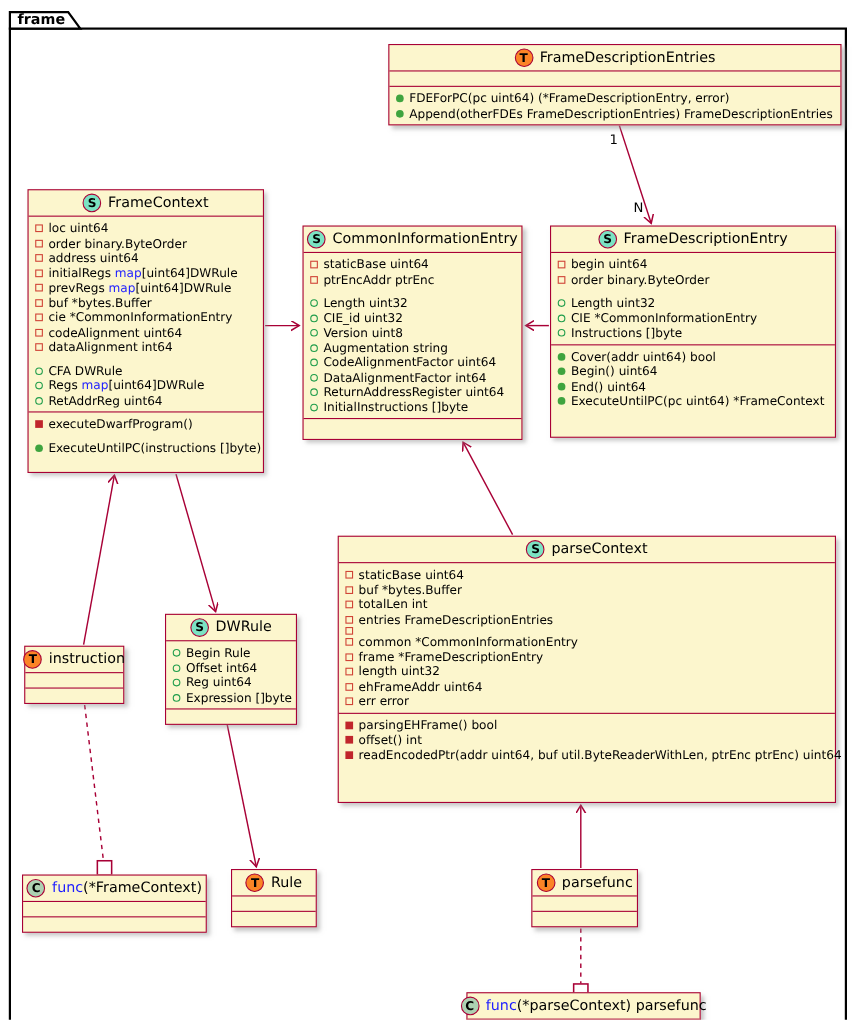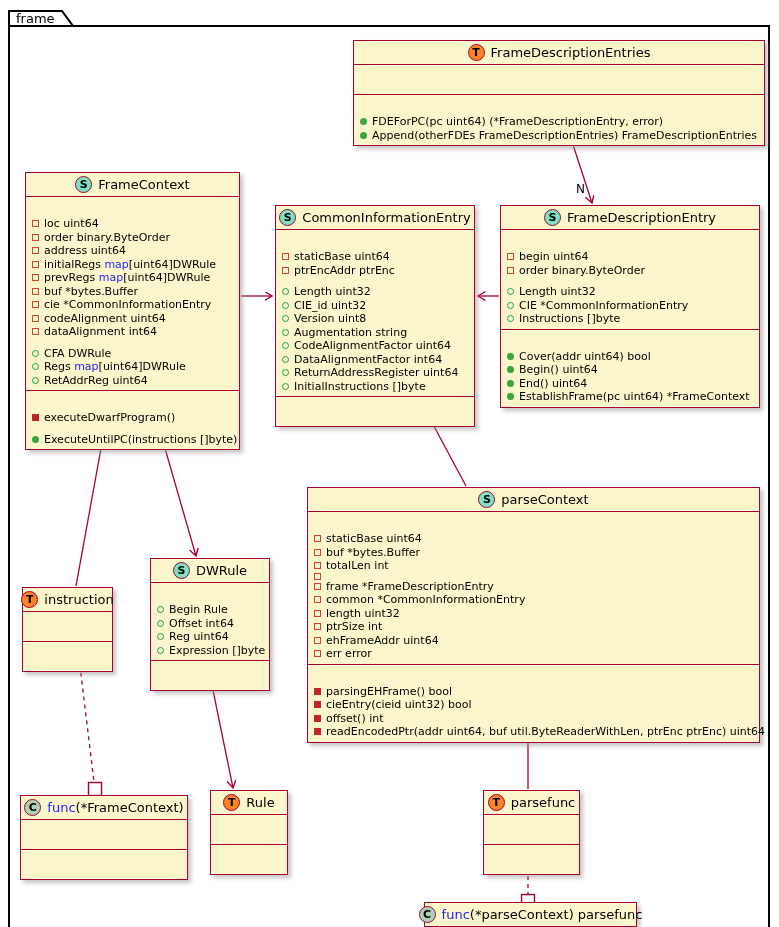--- a/index.html
+++ b/index.html
@@ -2,42 +2,42 @@
 <html style="--box-bg: #FCF6CD; --box-border: #A80036; --edge: #A80036; --spot-struct: #7BE3C3; --spot-type: #FB8426; --spot-class: #ADD1B2; --keyword: #1E1EFF; --field-private: #D04437; --field-public: #1F9D4B; --method-private: #C0262C; --method-public: #3FA43F;"><head>
 <meta charset="utf-8">
 <style>
   html,body{margin:0;padding:0}
   body{
     width:779px;height:927px;overflow:hidden;position:relative;
     background:#ffffff;font-family:"DejaVu Sans","Liberation Sans",sans-serif;
   }
   .edge-layer{position:absolute;left:0;top:0;width:779px;height:927px;z-index:1;pointer-events:none}
   .nodes{position:absolute;left:0;top:0;width:779px;height:927px;z-index:2}
-  .package-tab-label{position:absolute;left:16px;top:11px;font-weight:normal;font-size:13px;color:#000;z-index:3}
+  .package-tab-label{position:absolute;left:16px;top:11px;font-weight:bold;font-size:13px;color:#000;z-index:3}
 
   .cbox{
     position:absolute;box-sizing:border-box;
     background:var(--box-bg);border:1.5px solid var(--box-border);
     box-shadow:3px 3px 4px rgba(150,150,150,.55);
     display:flex;flex-direction:column;
   }
   .ctitle{
     display:flex;align-items:center;justify-content:center;gap:6px;
     padding:3px 8px;font-size:13px;color:#000;white-space:nowrap;
   }
   .spot{
     width:17px;height:17px;border-radius:50%;box-sizing:border-box;
     border:1px solid var(--box-border);
     font-size:11px;font-weight:bold;color:#000;
     display:flex;align-items:center;justify-content:center;flex:0 0 17px;
   }
   .spot-S{background:var(--spot-struct)}
   .spot-T{background:var(--spot-type)}
   .spot-C{background:var(--spot-class)}
-  .compartment{border-top:1.5px solid var(--box-border);padding:20px 6px 3px 6px;min-height:6px}
+  .compartment{border-top:1.5px solid var(--box-border);padding:4px 6px 3px 6px;min-height:6px}
   .compartment:last-child{flex:1}
   .mrow{display:flex;align-items:center;gap:5px;font-size:11px;line-height:13.5px;white-space:nowrap;color:#000}
   .mrow.blank{height:8px}
   .vic{width:7px;height:7px;flex:0 0 7px;box-sizing:border-box}
   .vic.fp{border:1.5px solid var(--field-private);background:transparent}
   .vic.fpub{border:1.5px solid var(--field-public);border-radius:50%;background:transparent}
   .vic.mp{background:var(--method-private)}
   .vic.mpub{background:var(--method-public);border-radius:50%}
   .kw{color:var(--keyword)}
 
@@ -250,21 +250,21 @@
         <div class="mrow">
           <span class="vic mpub"></span>
           <span class="mtext">Begin() uint64</span>
         </div>
         <div class="mrow">
           <span class="vic mpub"></span>
           <span class="mtext">End() uint64</span>
         </div>
         <div class="mrow">
           <span class="vic mpub"></span>
-          <span class="mtext">EstablishFrame(pc uint64) *FrameContext</span>
+          <span class="mtext">ExecuteUntilPC(pc uint64) *FrameContext</span>
         </div>
       </div>
     </div>
     <div class="cbox" style="left: 307px; top: 487px; width: 453px; min-height: 243px;">
       <div class="ctitle">
         <span class="spot spot-S">S</span>
         <span class="cname">parseContext</span>
       </div>
       <div class="compartment">
         <div class="mrow">
@@ -274,57 +274,53 @@
         <div class="mrow">
           <span class="vic fp"></span>
           <span class="mtext">buf *bytes.Buffer</span>
         </div>
         <div class="mrow">
           <span class="vic fp"></span>
           <span class="mtext">totalLen int</span>
         </div>
         <div class="mrow">
           <span class="vic fp"></span>
+          <span class="mtext">entries FrameDescriptionEntries</span>
+        </div>
+        <div class="mrow">
+          <span class="vic fp"></span>
+        </div>
+        <div class="mrow">
+          <span class="vic fp"></span>
+          <span class="mtext">common *CommonInformationEntry</span>
         </div>
         <div class="mrow">
           <span class="vic fp"></span>
           <span class="mtext">frame *FrameDescriptionEntry</span>
         </div>
         <div class="mrow">
           <span class="vic fp"></span>
-          <span class="mtext">common *CommonInformationEntry</span>
-        </div>
-        <div class="mrow">
-          <span class="vic fp"></span>
           <span class="mtext">length uint32</span>
-        </div>
-        <div class="mrow">
-          <span class="vic fp"></span>
-          <span class="mtext">ptrSize int</span>
         </div>
         <div class="mrow">
           <span class="vic fp"></span>
           <span class="mtext">ehFrameAddr uint64</span>
         </div>
         <div class="mrow">
           <span class="vic fp"></span>
           <span class="mtext">err error</span>
         </div>
       </div>
       <div class="compartment">
         <div class="mrow">
           <span class="vic mp"></span>
           <span class="mtext">parsingEHFrame() bool</span>
         </div>
         <div class="mrow">
           <span class="vic mp"></span>
-          <span class="mtext">cieEntry(cieid uint32) bool</span>
-        </div>
-        <div class="mrow">
-          <span class="vic mp"></span>
           <span class="mtext">offset() int</span>
         </div>
         <div class="mrow">
           <span class="vic mp"></span>
           <span class="mtext">readEncodedPtr(addr uint64, buf util.ByteReaderWithLen, ptrEnc ptrEnc) uint64</span>
         </div>
       </div>
     </div>
     <div class="cbox" style="left: 150px; top: 558px; width: 120px; min-height: 97px;">
       <div class="ctitle">

